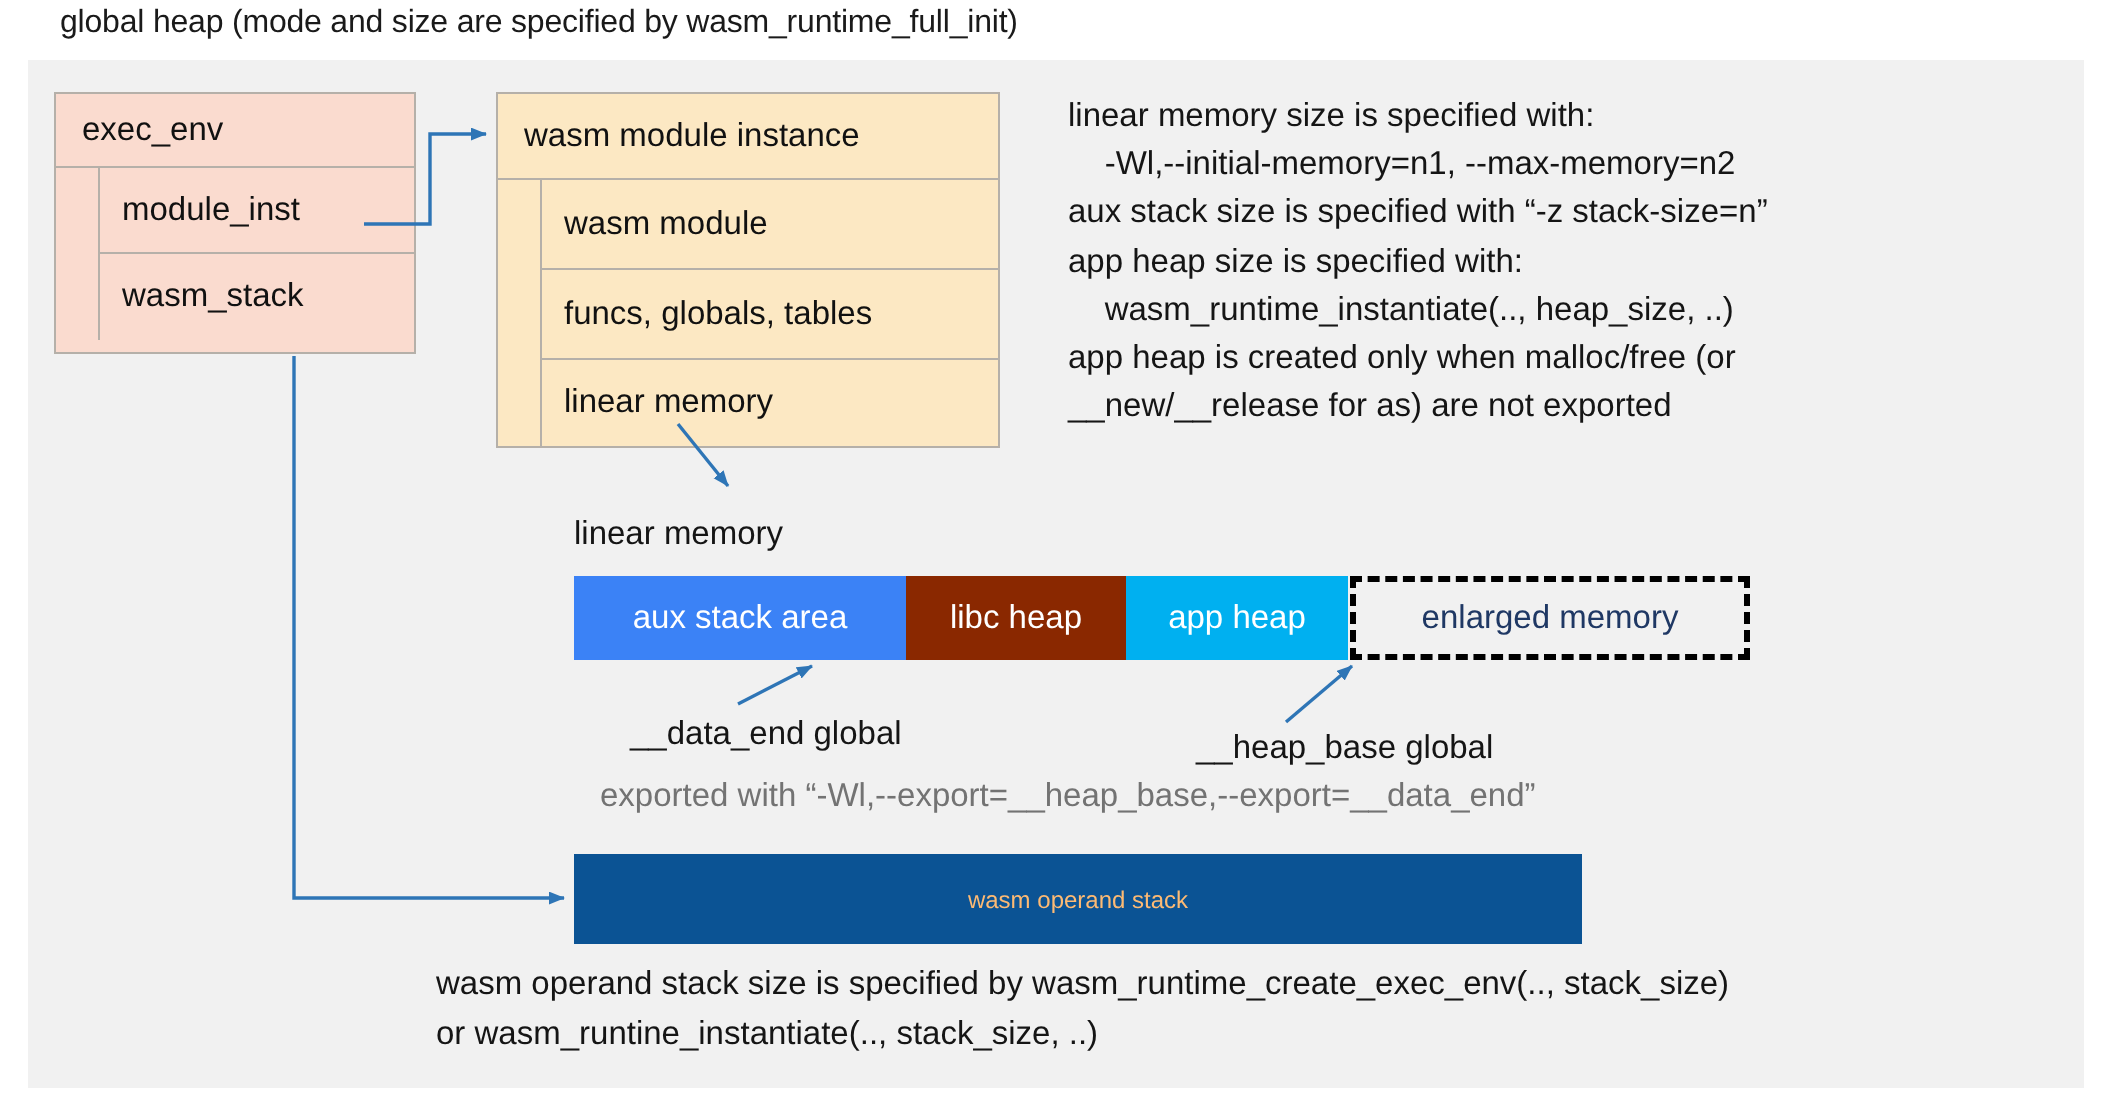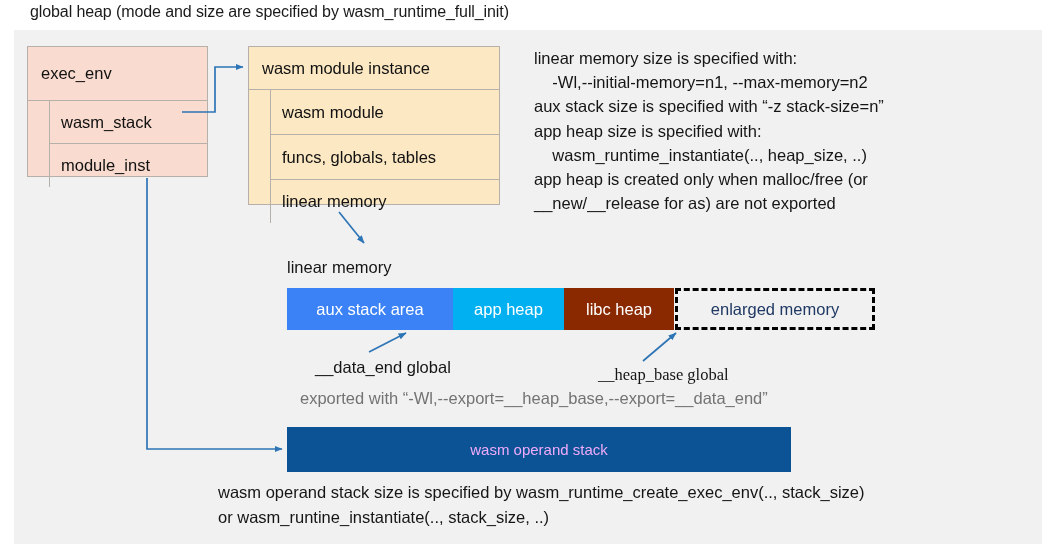--- a/index.html
+++ b/index.html
@@ -79,27 +79,27 @@
     white-space: nowrap;
     border-bottom: 1px solid #b5b0a9;
   }
   .struct .row:last-child { border-bottom: none; }
 
   
   #exec-env {
     left: 27px; top: 46px; width: 181px; height: 131px;
     background: #fadbcf;
   }
-  #exec-env .hdr { height: 54px; }
+  #exec-env .hdr { height: 37px; }
   #exec-env .body { height: 86px; }
   #exec-env .row { height: 43px; }
 
   
   #module-inst-box {
-    left: 248px; top: 46px; width: 252px; height: 159px;
+    left: 248px; top: 46px; width: 252px; height: 178px;
     background: #fce8c3;
   }
   #module-inst-box .hdr { height: 43px; }
   #module-inst-box .body { height: 133px; }
   #module-inst-box .row { height: 45px; }
   #module-inst-box .row:last-child { height: 43px; }
 
   
   .notes {
     position: absolute;
@@ -154,39 +154,39 @@
 
   
   .label-data-end {
     position: absolute;
     left: 315px; top: 358px;
     font-size: 16.5px; color: #151515; white-space: nowrap;
   }
   .label-heap-base {
     position: absolute;
     left: 598px; top: 365px;
-    font-size: 16.5px; color: #151515; white-space: nowrap; font-family: Liberation Serif, serif;
+    font-size: 16.5px; color: #151515; white-space: nowrap;
   }
   .label-exported {
     position: absolute;
     left: 300px; top: 389px;
     font-size: 16.5px; color: #737373; white-space: nowrap;
   }
 
   
   #operand-stack {
     position: absolute;
     left: 287px; top: 427px;
     width: 504px; height: 45px;
     background: #0b5394;
     display: flex;
     align-items: center;
     justify-content: center;
-    color: #f0abfc;
-    font-size: 15px;
+    color: #fdba74;
+    font-size: 12px;
     white-space: nowrap;
   }
   .stack-notes {
     position: absolute;
     left: 186px; top: 480px;
     font-size: 16.5px;
     line-height: 25px;
     color: #151515;
     white-space: pre;
     margin-left: 32px;
@@ -207,22 +207,22 @@
 
   <div class="title">global heap (mode and size are specified by wasm_runtime_full_init)</div>
 
   <div class="panel"></div>
 
   <div class="struct" id="exec-env">
     <div class="hdr">exec_env</div>
     <div class="body">
       <div class="gutter"></div>
       <div class="rows">
+        <div class="row">module_inst</div>
         <div class="row">wasm_stack</div>
-        <div class="row">module_inst</div>
       </div>
     </div>
   </div>
 
   <div class="struct" id="module-inst-box">
     <div class="hdr">wasm module instance</div>
     <div class="body">
       <div class="gutter"></div>
       <div class="rows">
         <div class="row">wasm module</div>
@@ -237,22 +237,22 @@
 aux stack size is specified with “-z stack-size=n”
 app heap size is specified with:
     wasm_runtime_instantiate(.., heap_size, ..)
 app heap is created only when malloc/free (or
 __new/__release for as) are not exported</div>
 
   <div class="lm-caption">linear memory</div>
 
   <div id="mem-bar">
     <div class="seg aux">aux stack area</div>
+    <div class="seg libcheap">libc heap</div>
     <div class="seg appheap">app heap</div>
-    <div class="seg libcheap">libc heap</div>
     <div class="seg enlarged">enlarged memory</div>
   </div>
 
   <div class="label-data-end">__data_end global</div>
   <div class="label-heap-base">__heap_base global</div>
   <div class="label-exported">exported with “-Wl,--export=__heap_base,--export=__data_end”</div>
 
   <div id="operand-stack">wasm operand stack</div>
   <div class="stack-notes">wasm operand stack size is specified by wasm_runtime_create_exec_env(.., stack_size)
 or wasm_runtine_instantiate(.., stack_size, ..)</div>

